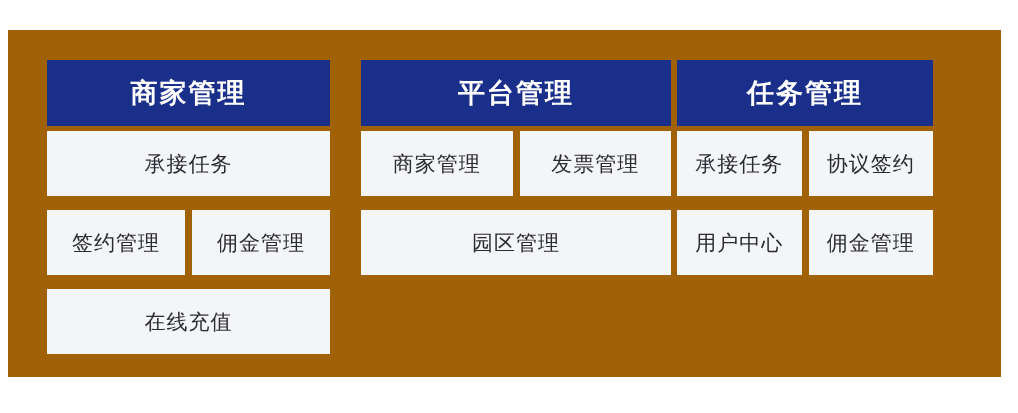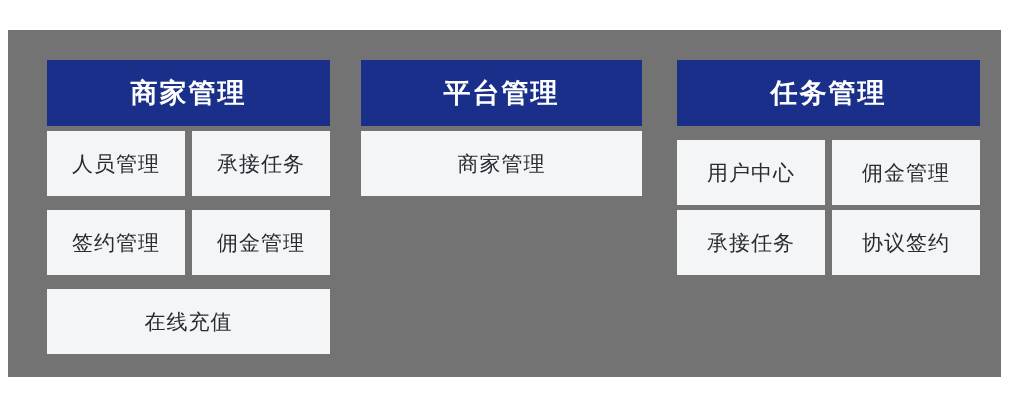--- a/index.html
+++ b/index.html
@@ -14,31 +14,31 @@
     height: 413px;
     background: #ffffff;
     overflow: hidden;
   }
   .panel {
     position: absolute;
     left: 8px;
     top: 30px;
     width: 993px;
     height: 347px;
-    background: #737373;
+    background: #a16207;
   }
   .col {
     position: absolute;
     top: 30px;
     display: flex;
     flex-direction: column;
   }
   .col-1 { left: 39px;  width: 283px; }
-  .col-2 { left: 353px; width: 281px; }
-  .col-3 { left: 669px; width: 303px; justify-content: space-between; }
+  .col-2 { left: 353px; width: 310px; }
+  .col-3 { left: 669px; width: 256px; justify-content: space-between; }
   .hdr {
     height: 66px;
     background: #1a2f8a;
     color: #ffffff;
     font-size: 27px;
     font-weight: 600;
     letter-spacing: 2px;
     display: flex;
     align-items: center;
     justify-content: center;
@@ -64,45 +64,48 @@
 </style>
 </head>
 <body>
 
 <div class="page">
   <div class="panel">
 
     <div class="col col-1">
       <div class="hdr">商家管理</div>
       <div class="row row-first">
-        <div class="cell">人员管理</div>
         <div class="cell">承接任务</div>
       </div>
       <div class="row row-next">
         <div class="cell">签约管理</div>
         <div class="cell">佣金管理</div>
       </div>
       <div class="row row-next">
         <div class="cell">在线充值</div>
       </div>
     </div>
 
     <div class="col col-2">
       <div class="hdr">平台管理</div>
       <div class="row row-first">
         <div class="cell">商家管理</div>
+        <div class="cell">发票管理</div>
+      </div>
+      <div class="row row-next">
+        <div class="cell">园区管理</div>
       </div>
     </div>
 
     <div class="col col-3">
       <div class="hdr">任务管理</div>
+      <div class="row row-first">
+        <div class="cell">承接任务</div>
+        <div class="cell">协议签约</div>
+      </div>
       <div class="row row-next">
         <div class="cell">用户中心</div>
         <div class="cell">佣金管理</div>
-      </div>
-      <div class="row row-first">
-        <div class="cell">承接任务</div>
-        <div class="cell">协议签约</div>
       </div>
     </div>
 
   </div>
 </div>
 
 </body></html>

